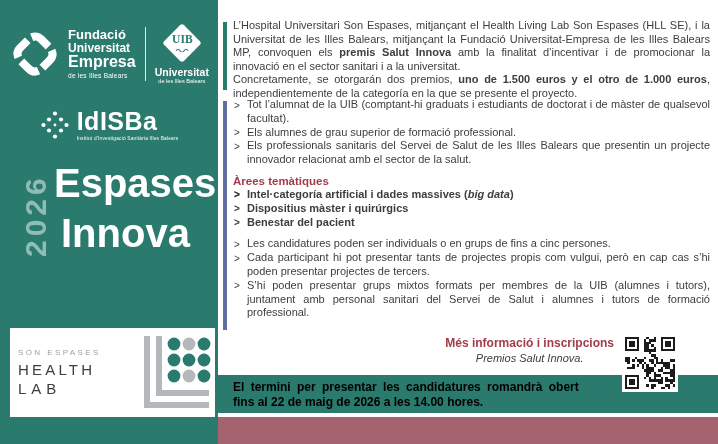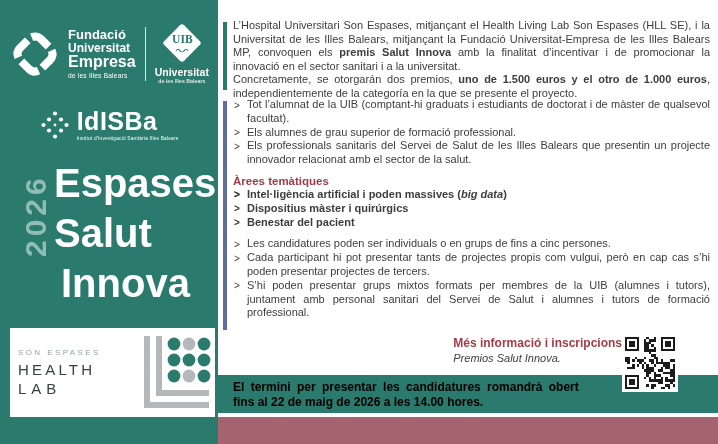--- a/index.html
+++ b/index.html
@@ -44,21 +44,21 @@
   .intro-bar { position:absolute; left:5px; top:22px; width:4px; height:68px; background:#2a7a6d; }
   .intro { position:absolute; left:15px; top:19px; width:477px; font-size:11px; line-height:13.6px; color:#3d3d3d; text-align:justify; }
   .intro p { margin:0; }
   .sections-bar { position:absolute; left:5px; top:101px; width:4px; height:229px; background:#5f6ea1; }
   .sections { position:absolute; left:15px; top:98px; width:477px; color:#3d3d3d; }
   .sections h3 { margin:0 0 1px; font-size:11.5px; font-weight:bold; color:#a23c49; }
   .sections ul { list-style:none; margin:0 0 8px; padding:0; }
   .sections li { position:relative; padding-left:14px; font-size:11px; line-height:13.8px; text-align:justify; }
   .sections .m { position:absolute; left:1px; top:.5px; font-size:10px; }
   .themes li { font-weight:bold; text-align:left; }
-  .more-info { position:absolute; top:336px; right:96px; text-align:left; }
+  .more-info { position:absolute; top:336px; right:104px; text-align:center; }
   .mi-title { font-size:12px; font-weight:bold; color:#a23c49; }
   .mi-sub { font-size:11px; font-style:italic; color:#3d3d3d; margin-top:2px; }
   .qr { position:absolute; left:404px; top:334px; width:56px; height:58px; background:#fff; padding:3px; z-index:3; }
   .qr-grid { position:relative; width:50px; height:52px; display:grid; grid-template-rows:repeat(21,1fr); grid-template-columns:repeat(21,1fr); }
   .qr-grid div { background:#1c1c1c; }
   .finder { position:absolute; width:14px; height:14px; border:2.5px solid #1c1c1c; z-index:2; }
   .finder::after { content:""; position:absolute; inset:2px; background:#1c1c1c; }
   .f-tl { left:3px; top:3px; } .f-tr { right:3px; top:3px; } .f-bl { left:3px; bottom:3px; }
   .deadline-bar { position:absolute; left:0; top:375px; width:500px; height:38px; background:#2a7a6d; color:#000000; font-weight:bold; padding:5px 0 0 15px; }
   .dl1 { font-size:12px; line-height:15px; word-spacing:3px; }
@@ -113,21 +113,20 @@
       </svg>
       <div>
         <div class="idisba-name">IdISBa</div>
         <div class="idisba-tag">Institut d’Investigació Sanitària Illes Balears</div>
       </div>
     </div>
 
     <div class="year">2026</div>
     <div class="title-lines">
       <div class="tl">Espases</div>
-      <div class="tl">Salut</div>
       <div class="tl tl3">Innova</div>
     </div>
 
     <div class="hll-box">
       <div class="hll-text">
         <div class="hll-top">SON ESPASES</div>
         <div class="hll-l1">HEALTH</div>
         <div class="hll-l3">LAB</div>
       </div>
       <svg width="70" height="74" viewBox="0 0 70 74">
@@ -164,21 +163,21 @@
           <li><span class="m">&gt;</span><span>Tot l’alumnat de la UIB (comptant-hi graduats i estudiants de doctorat i de màster de qualsevol facultat).</span></li>
           <li><span class="m">&gt;</span><span>Els alumnes de grau superior de formació professional.</span></li>
           <li><span class="m">&gt;</span><span>Els professionals sanitaris del Servei de Salut de les Illes Balears que presentin un projecte innovador relacionat amb el sector de la salut.</span></li>
         </ul>
       </section>
 
       <section>
         <h3>Àrees temàtiques</h3>
         <ul class="themes">
           <li><span class="m">&gt;</span></li>
-          <li><span class="m">&gt;</span><span><span>Intel·ligència artificial i poden massives (</span><i>big data</i><span>)</span></span></li>
+          <li><span class="m">&gt;</span><span><span>Intel·categoría artificial i dades massives (</span><i>big data</i><span>)</span></span></li>
           <li><span class="m">&gt;</span><span>Dispositius màster i quirúrgics</span></li>
           <li><span class="m">&gt;</span><span>Benestar del pacient</span></li>
         </ul>
       </section>
 
       <section>
         <ul>
           <li><span class="m">&gt;</span><span>Les candidatures poden ser individuals o en grups de fins a cinc persones.</span></li>
           <li><span class="m">&gt;</span><span>Cada participant hi pot presentar tants de projectes propis com vulgui, però en cap cas s’hi poden presentar projectes de tercers.</span></li>
           <li><span class="m">&gt;</span><span>S’hi poden presentar grups mixtos formats per membres de la UIB (alumnes i tutors), juntament amb personal sanitari del Servei de Salut i alumnes i tutors de formació professional.</span></li>

